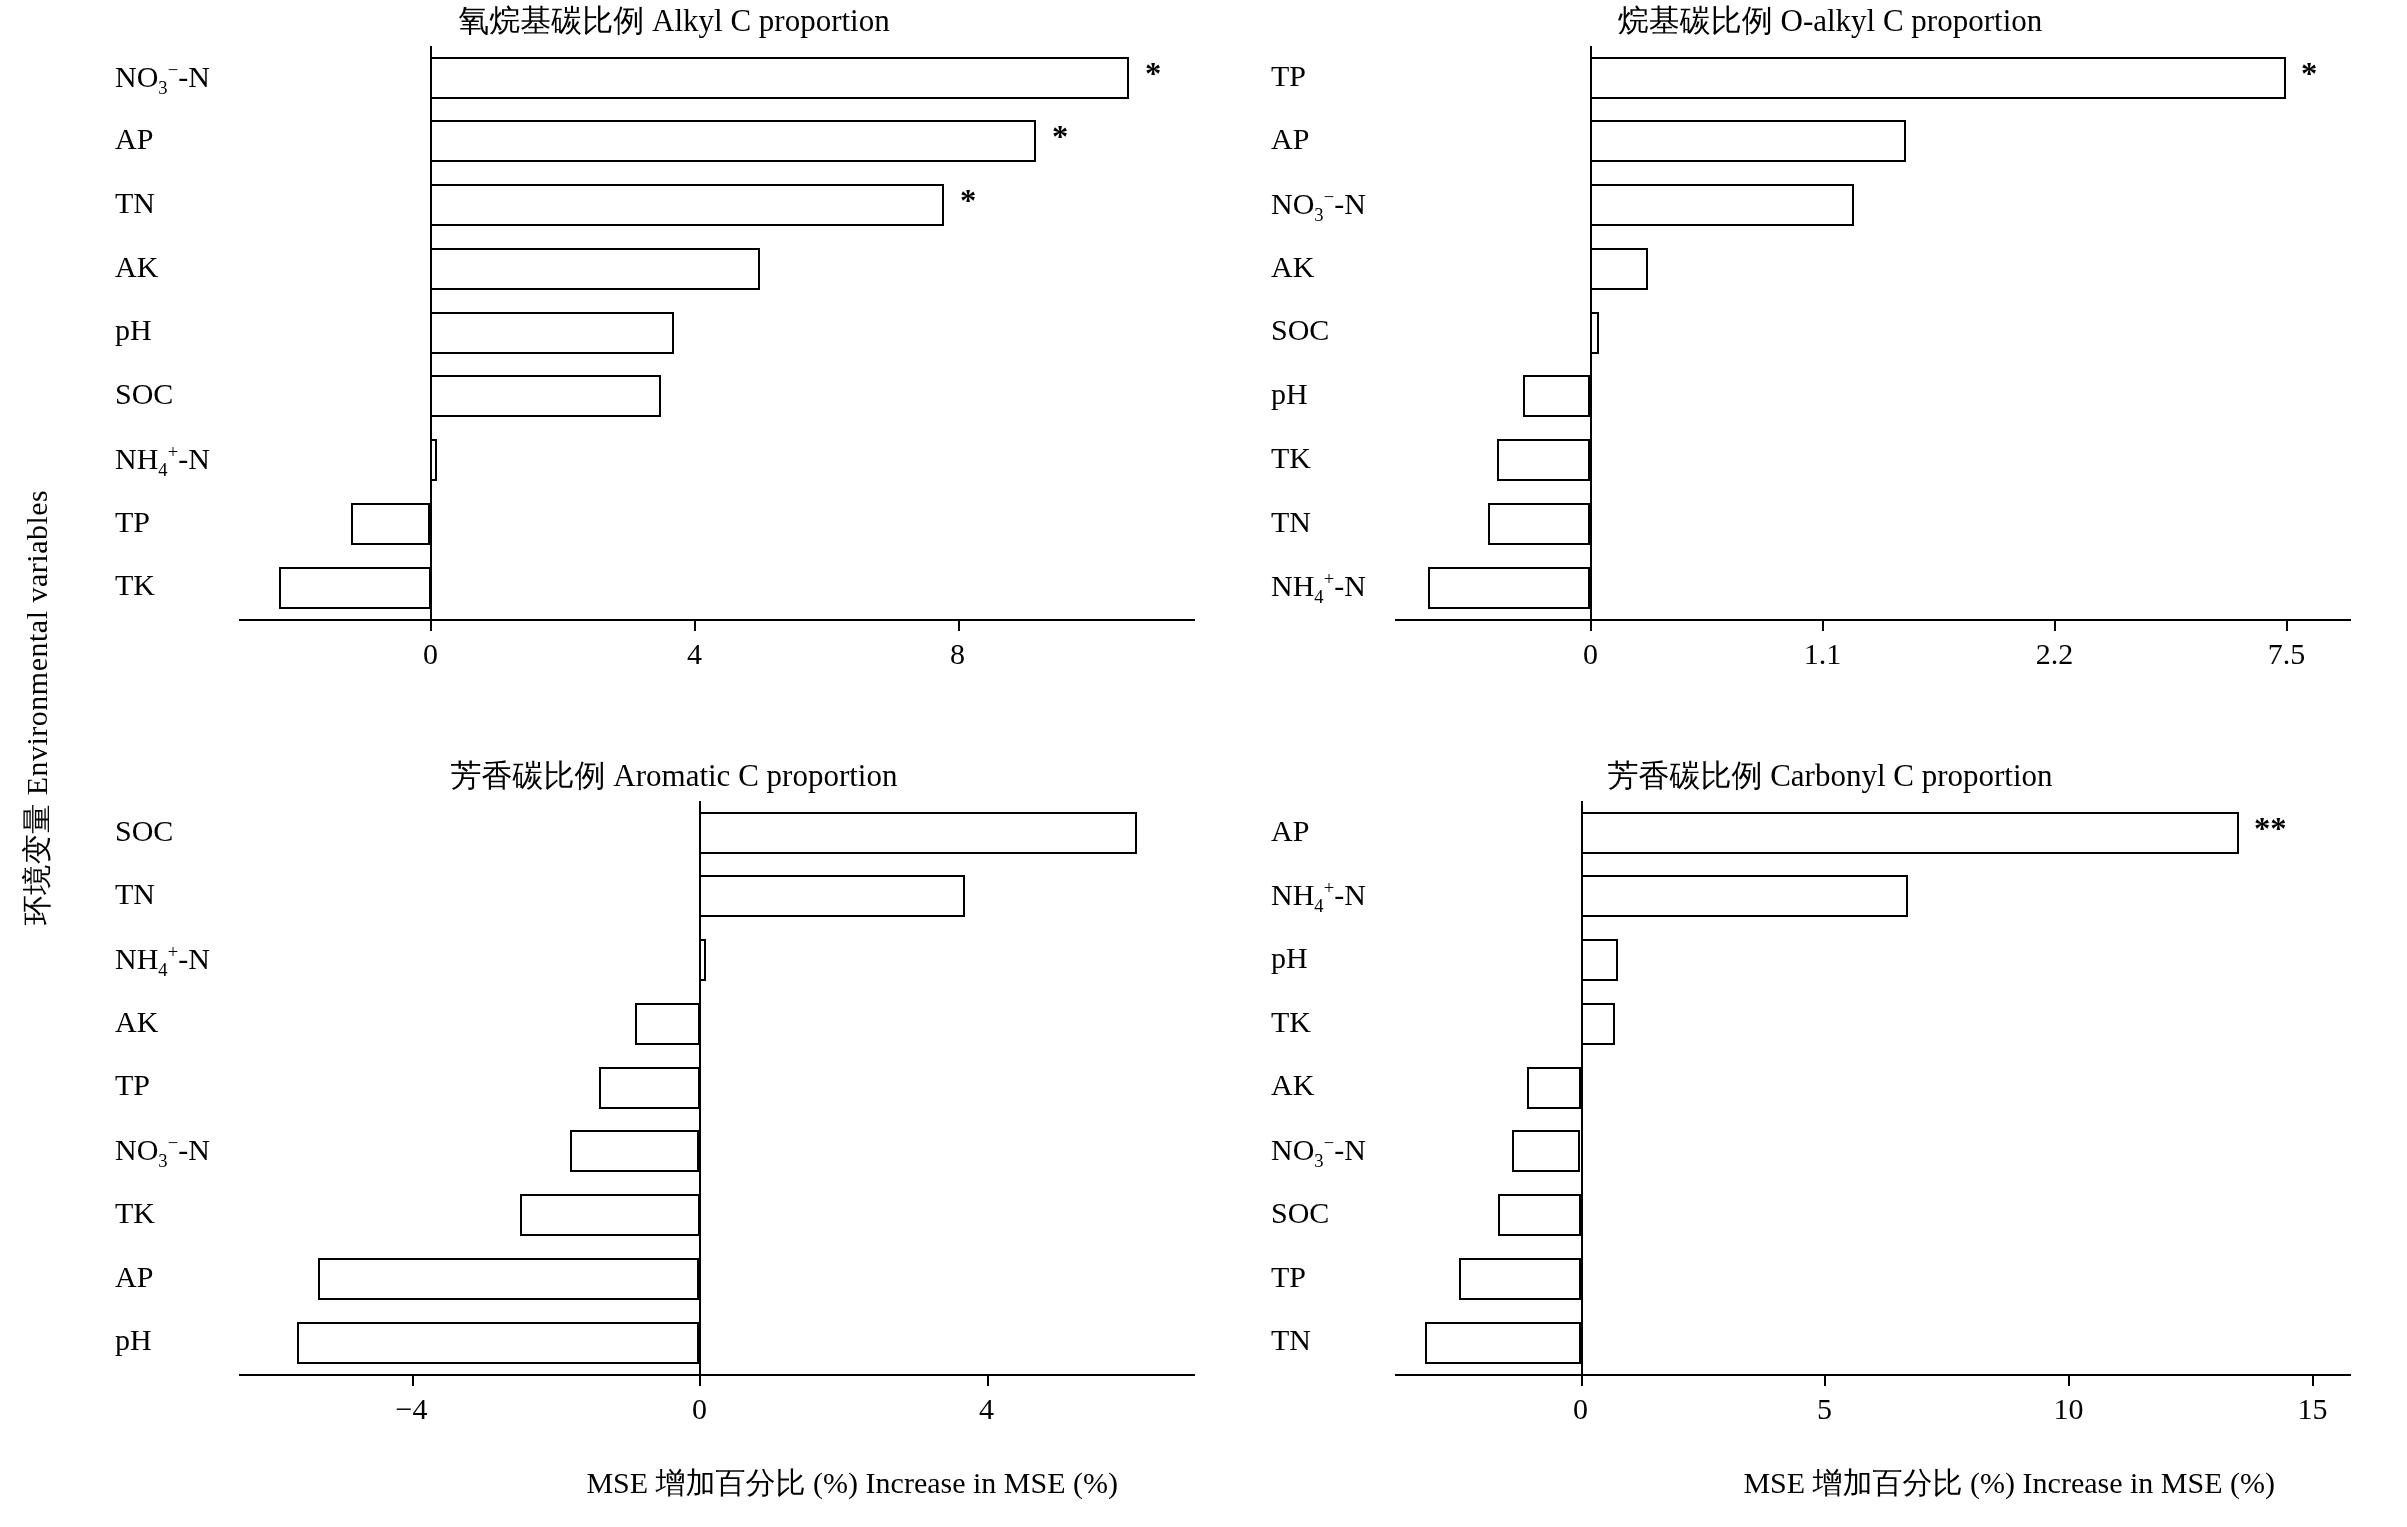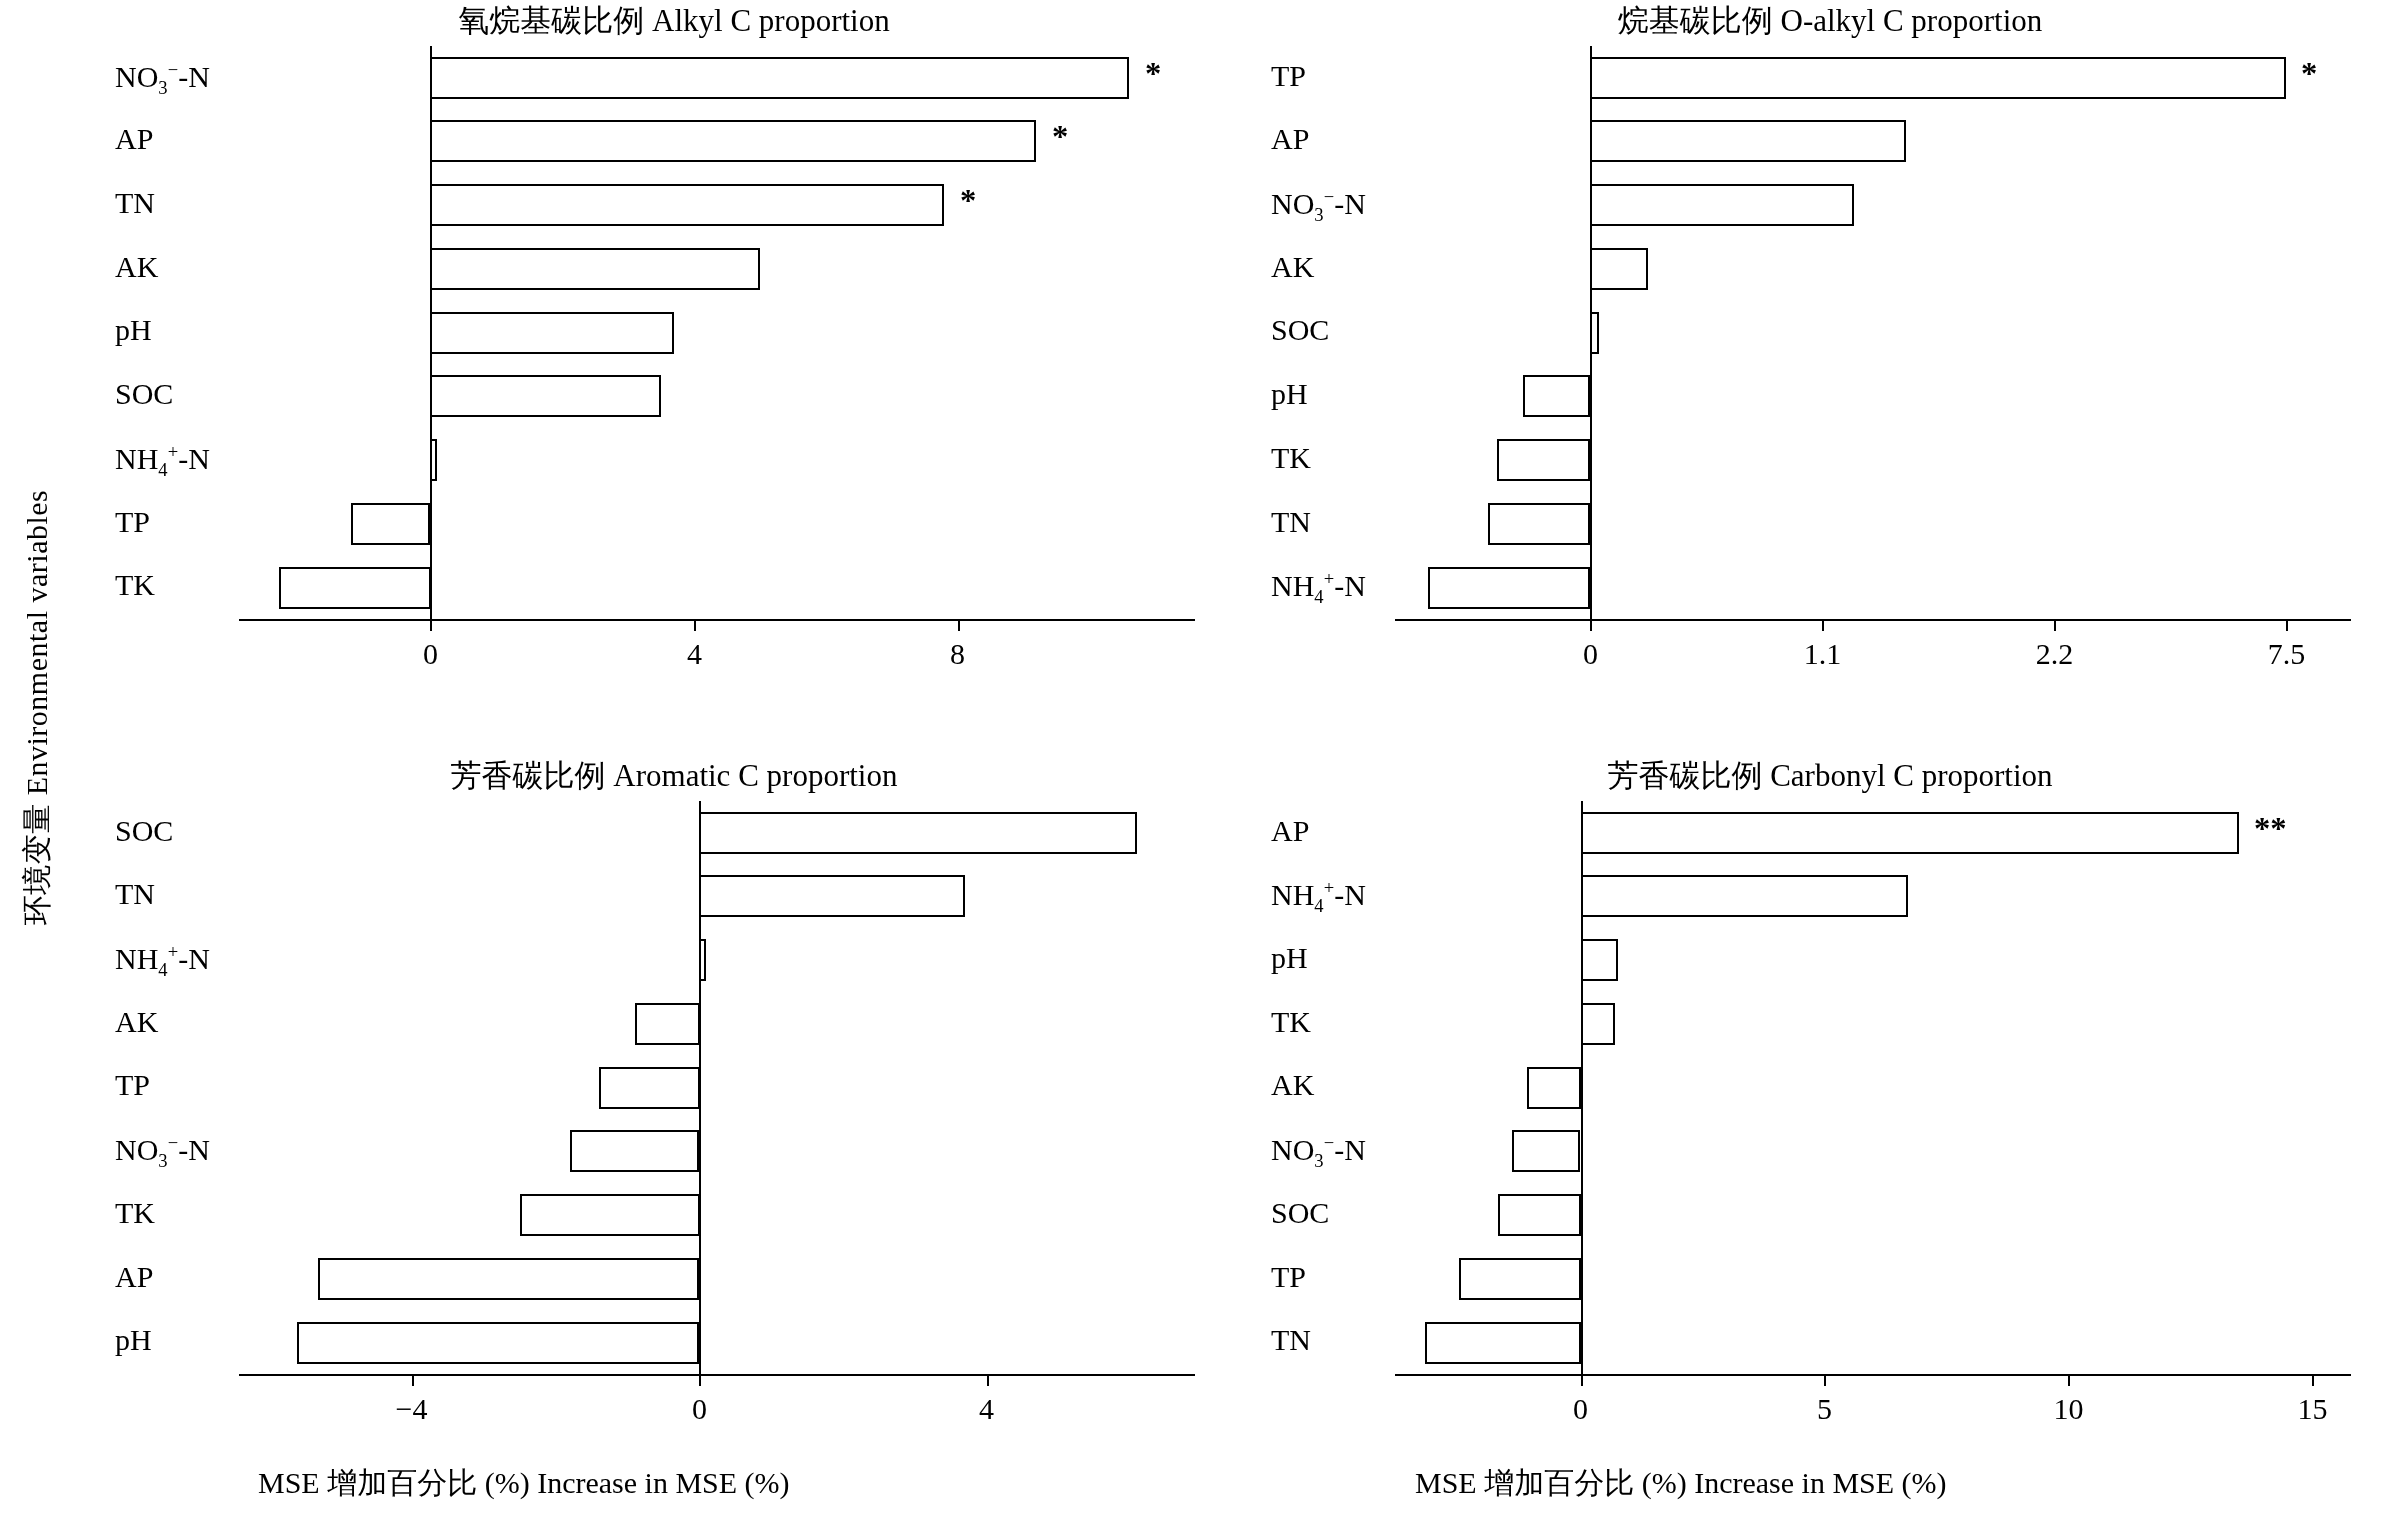--- a/index.html
+++ b/index.html
@@ -92,21 +92,21 @@
   }
   .star {
     position: absolute;
     font-size: 32.5px;
     font-weight: 700;
     line-height: 1;
     white-space: nowrap;
   }
   .xlabel {
     position: absolute;
-    text-align: left;
+    text-align: right;
     font-size: 30px;
     white-space: nowrap;
   }
   sub, sup {
     font-size: 0.62em;
   }
 </style>
 </head>
 <body>
 

